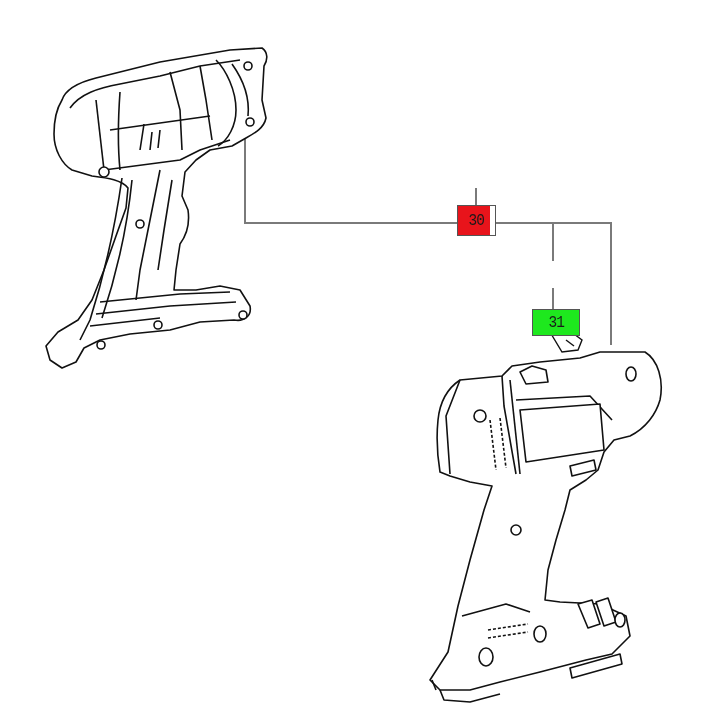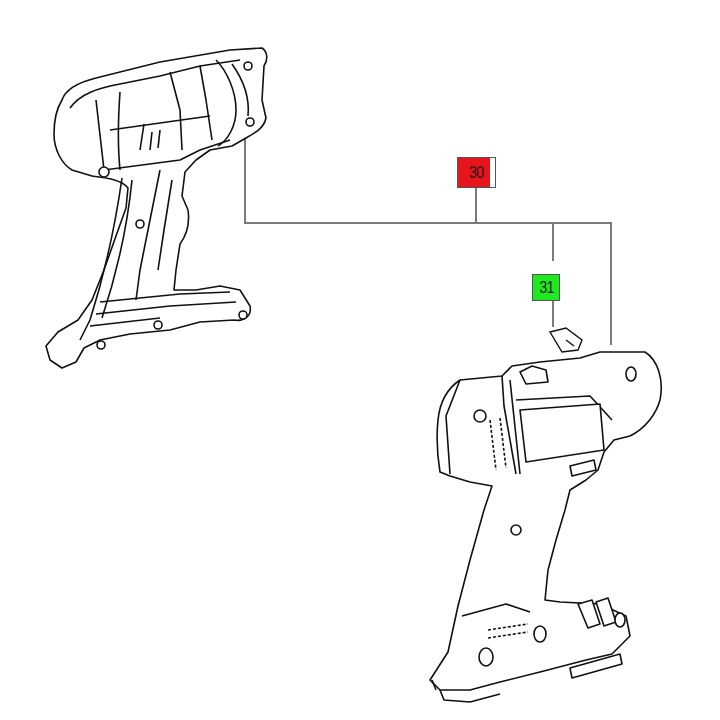--- a/index.html
+++ b/index.html
@@ -1,23 +1,23 @@
 <!DOCTYPE html>
 <html><head>
 <meta charset="utf-8">
 <style>
   html, body { margin: 0; padding: 0; background: #ffffff; }
   body { width: 720px; height: 720px; position: relative; overflow: hidden; font-family: "Liberation Sans", sans-serif; }
   .canvas { position: absolute; left: 0; top: 0; width: 720px; height: 720px; }
-  .callout { position: absolute; box-sizing: border-box; border: 1px solid #555; display: flex; align-items: center; justify-content: center; font-family: Liberation Sans, sans-serif; font-size: 17px; color: #1a1a1a; letter-spacing: -1px; }
+  .callout { position: absolute; box-sizing: border-box; border: 1px solid #555; display: flex; align-items: center; justify-content: center; font-family: Liberation Mono, monospace; font-size: 17px; color: #1a1a1a; letter-spacing: -1px; margin-top: 48px; }
   .callout .fill { position: absolute; left: 0; top: 0; bottom: 0; }
   .callout span.txt { position: relative; z-index: 1; transform: scaleX(0.85); }
   #c30 { left: 457px; top: 157px; width: 39px; height: 31px; background: #fff; }
   #c30 .fill { width: 32px; }
-  #c31 { left: 532px; top: 274px; width: 28px; height: 27px; align-items: center; }
+  #c31 { left: 532px; top: 261px; width: 48px; height: 27px; align-items: center; }
   #c31 .fill { width: 100%; }
 </style>
 </head>
 <body>
 
 <svg class="canvas" viewBox="0 0 720 720" xmlns="http://www.w3.org/2000/svg">
 
   <g stroke="#7a7a7a" stroke-width="2" fill="none">
     <polyline points="245,136 245,223 611,223 611,345"></polyline>
     <line x1="476" y1="188" x2="476" y2="223"></line>

